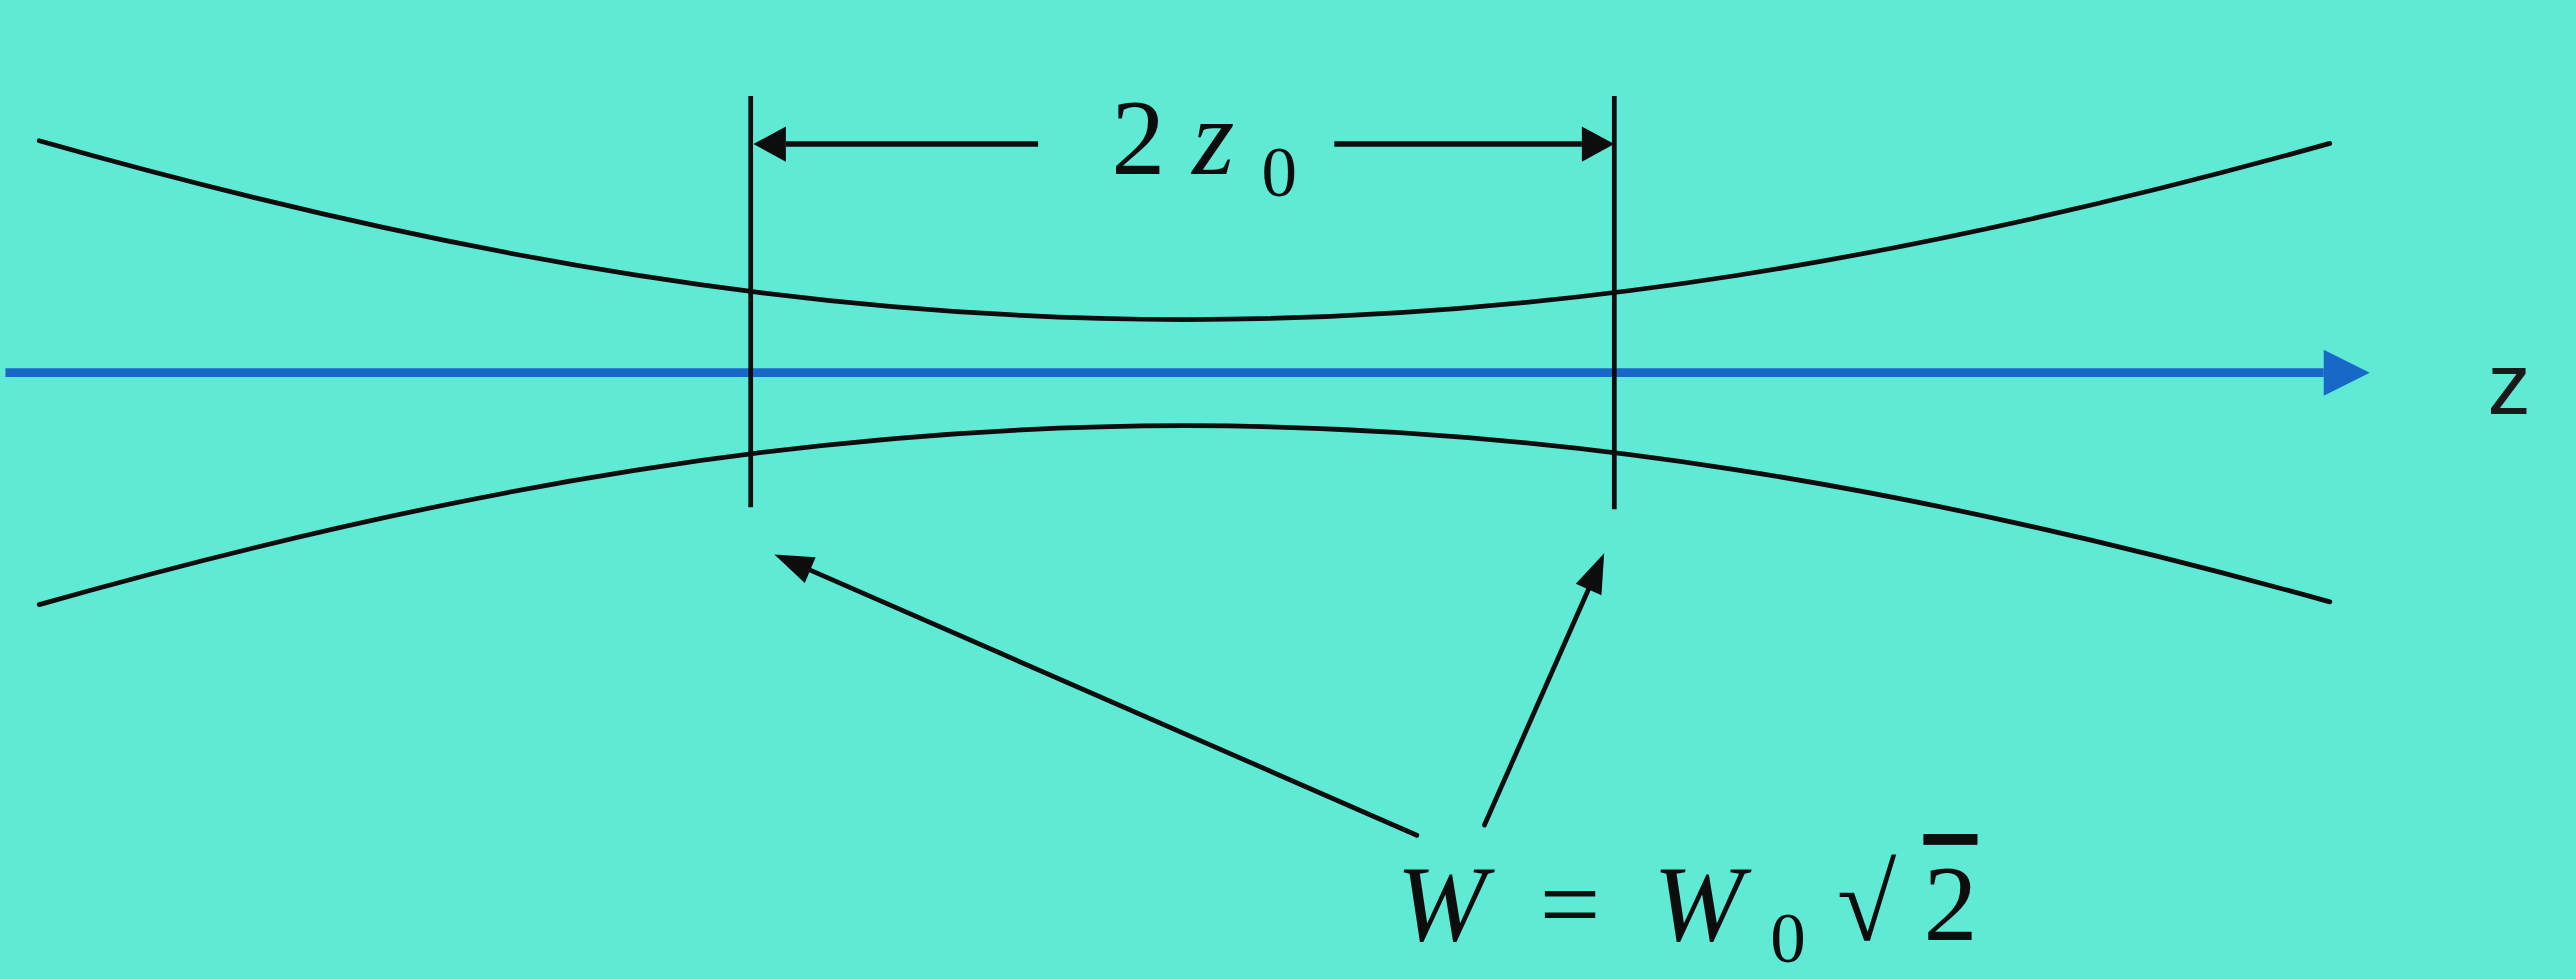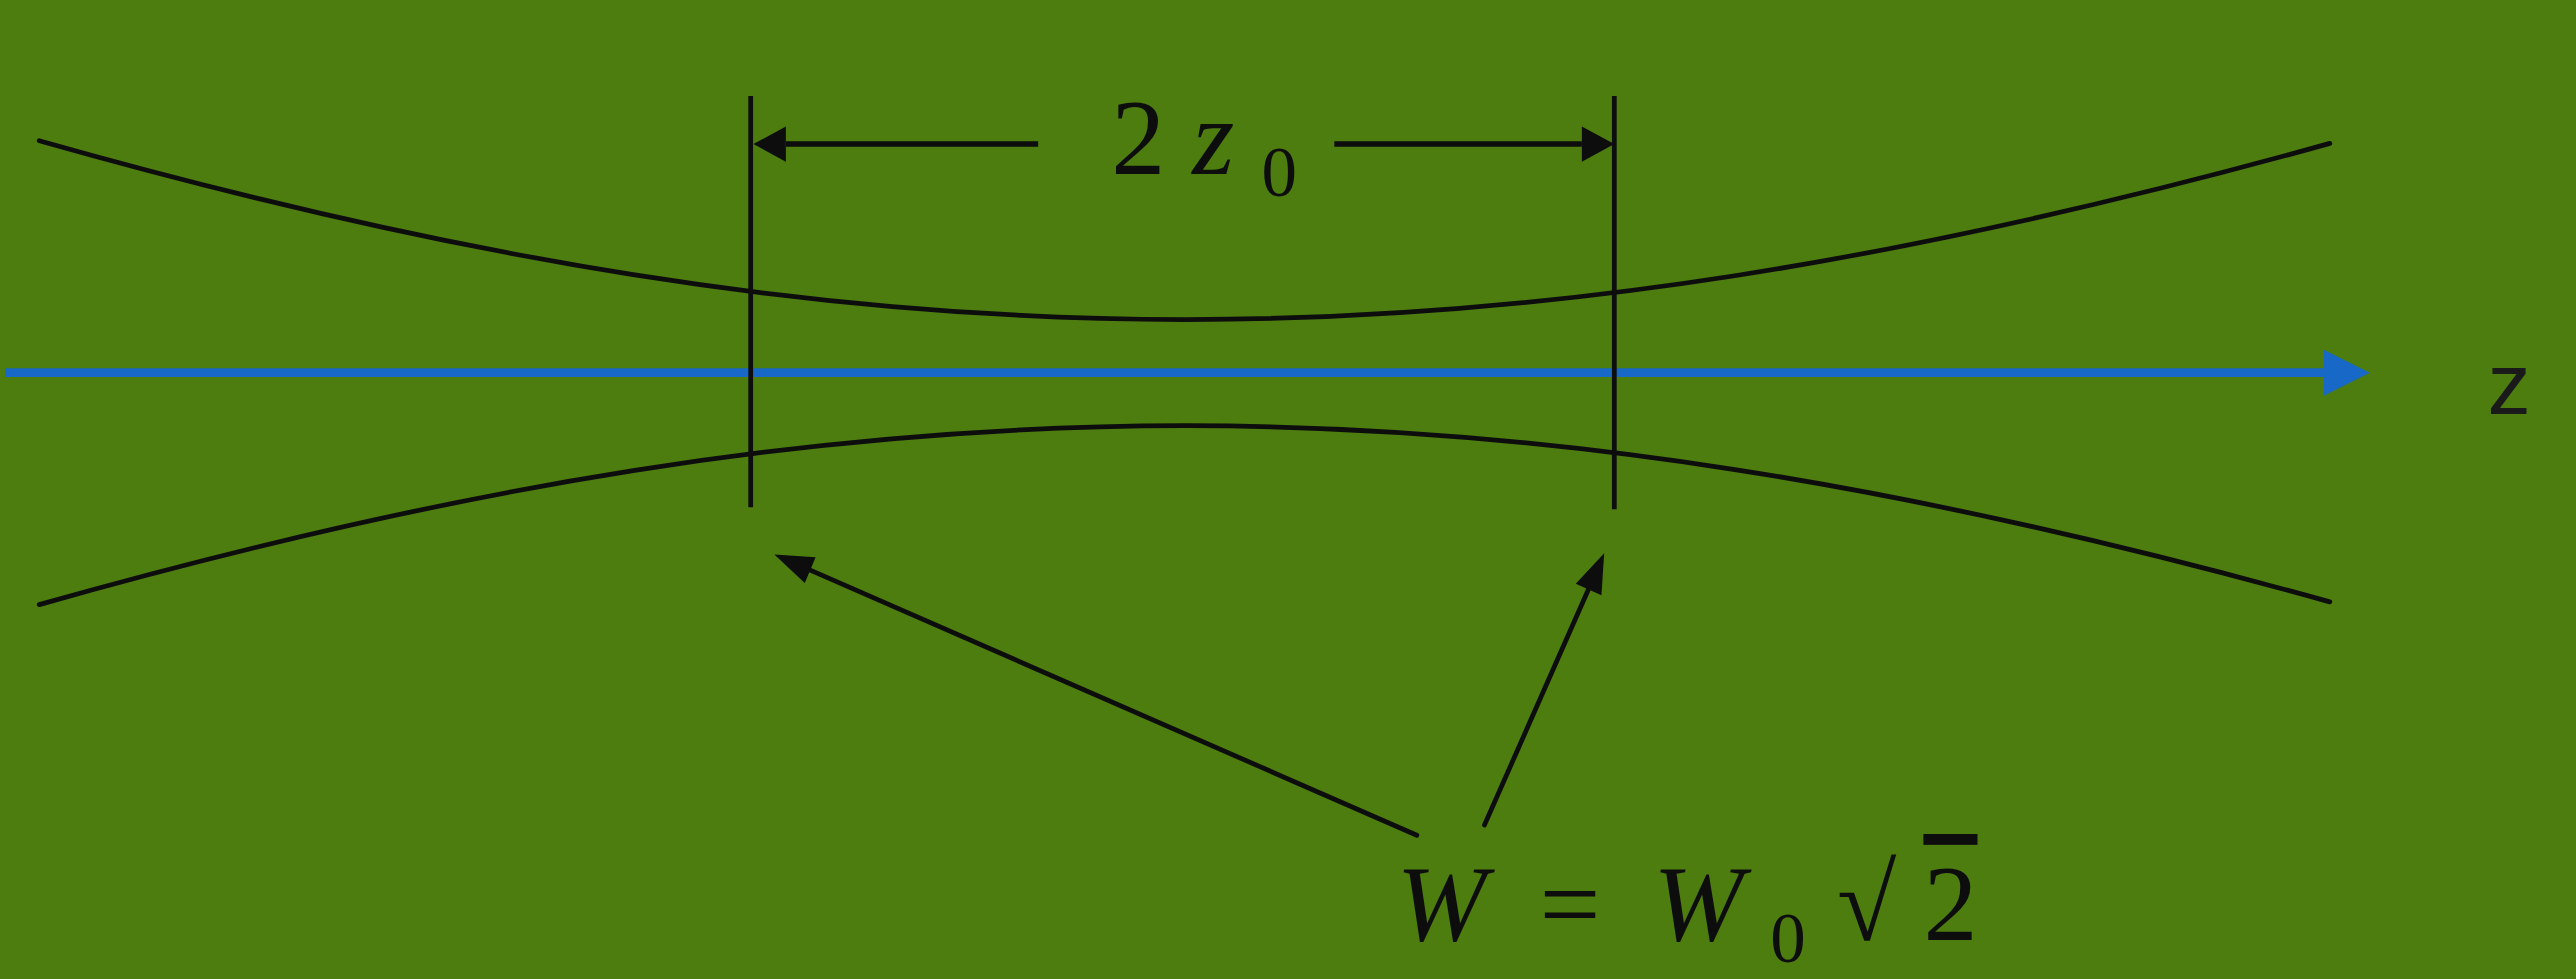--- a/index.html
+++ b/index.html
@@ -1,16 +1,16 @@
 <!DOCTYPE html>
 <html style="font-size:10.8px"><head>
 <meta charset="utf-8">
 <style>
   html, body { margin: 0; padding: 0; background: #ffffff; }
-  .figure-wrap { width: 100%; background: #4d7c0f; }
+  .figure-wrap { width: 100%; background: #5eead4; }
   svg { display: block; width: 100%; height: auto; }
   .ink-stroke { stroke: #0d0d0d; fill: none; }
   .ink-fill   { fill: #0d0d0d; stroke: none; }
   .math-text  { font-family: "Liberation Serif", "DejaVu Serif", serif; fill: #0d0d0d; }
   .math-var   { font-style: italic; }
   .sans-text  { font-family: "Liberation Sans", "DejaVu Sans", sans-serif; fill: #1a1a1a; }
 </style>
 </head>
 <body>
 

